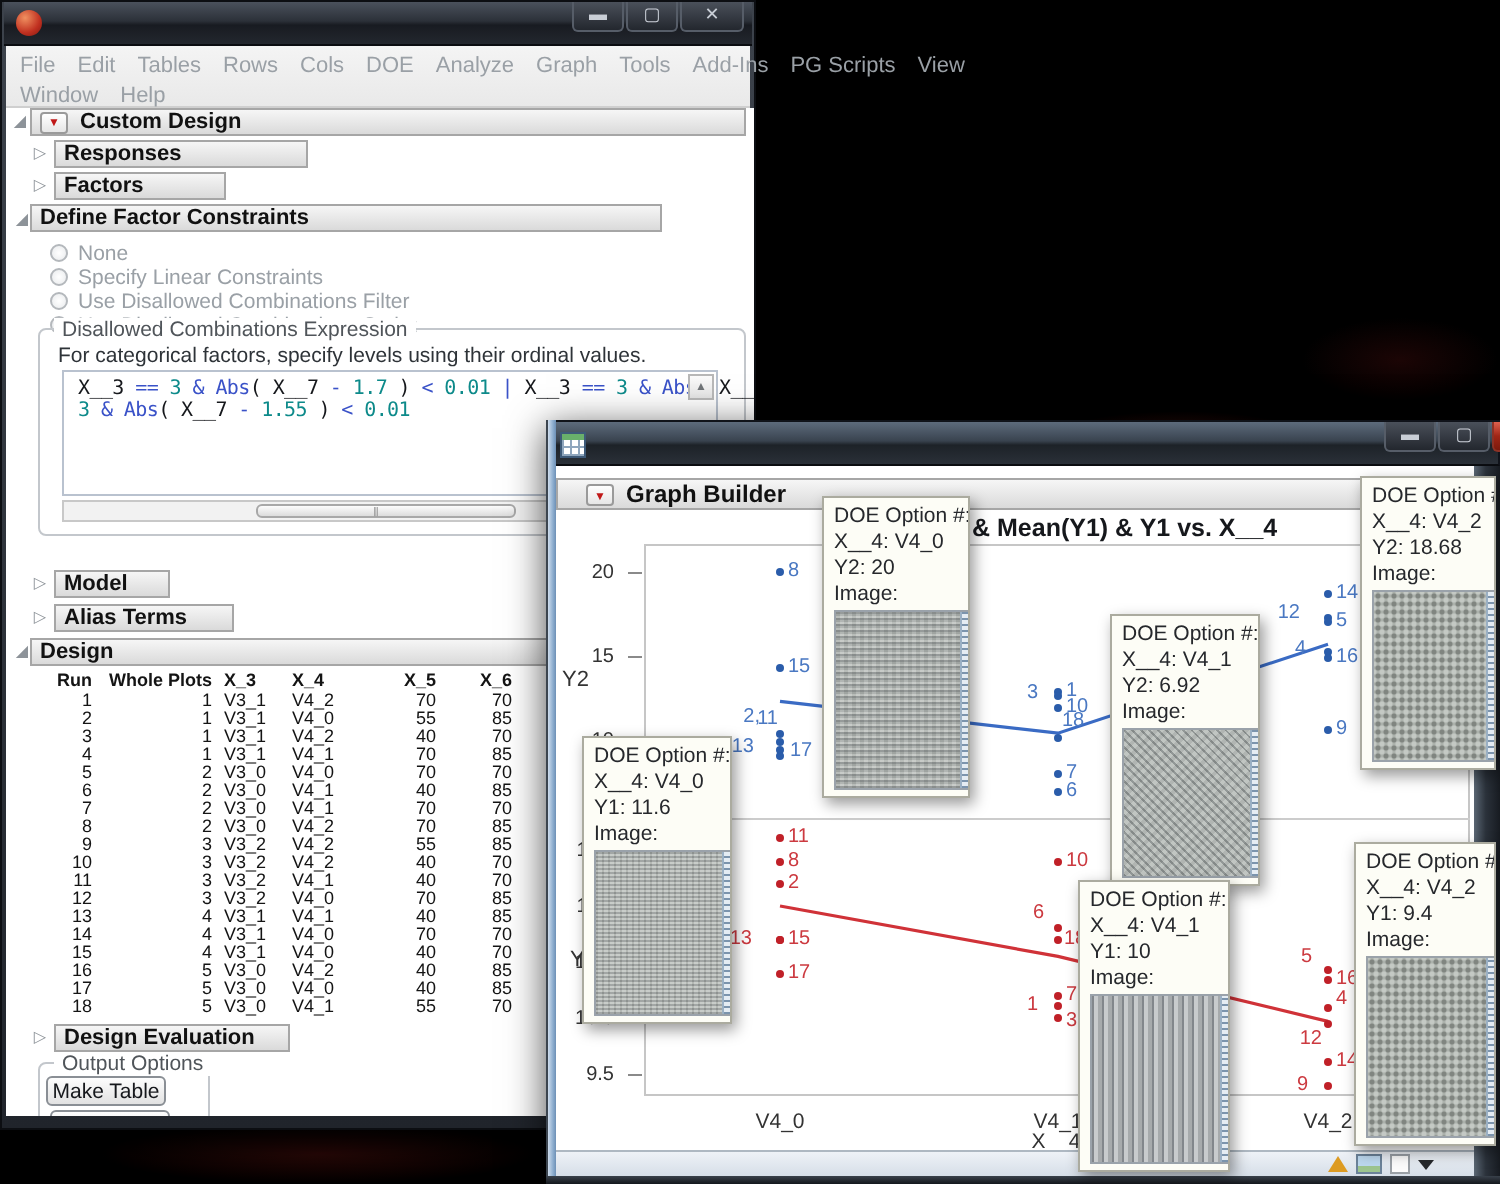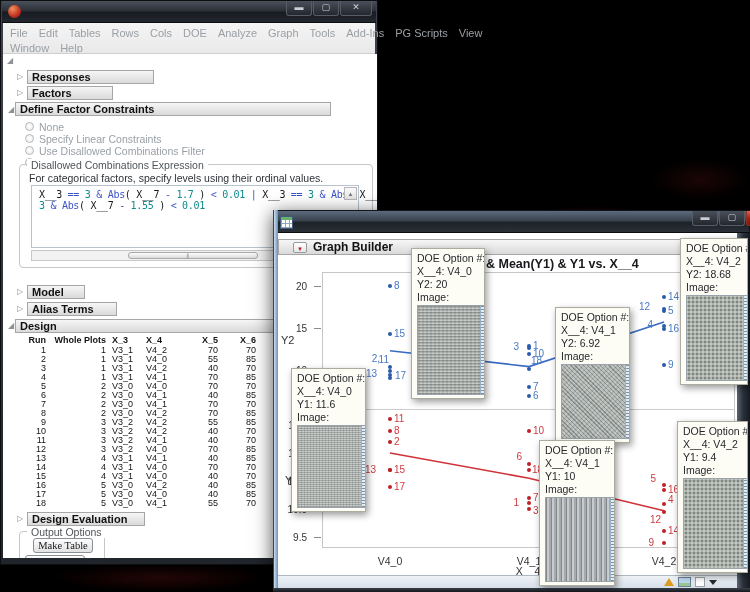--- a/index.html
+++ b/index.html
@@ -163,20 +163,24 @@
       <div class="cap-btn">▢</div>
       <div class="cap-btn cap-close">✕</div>
     </div>
   </div>
   <div id="bw-menubar">
     <div class="menu-row" id="menu-row-1"><span class="menu-item">File</span><span class="menu-item">Edit</span><span class="menu-item">Tables</span><span class="menu-item">Rows</span><span class="menu-item">Cols</span><span class="menu-item">DOE</span><span class="menu-item">Analyze</span><span class="menu-item">Graph</span><span class="menu-item">Tools</span><span class="menu-item">Add-Ins</span><span class="menu-item">PG Scripts</span><span class="menu-item">View</span></div>
     <div class="menu-row" id="menu-row-2"><span class="menu-item">Window</span><span class="menu-item">Help</span></div>
   </div>
   <div id="bw-content">
     <span class="disc" style="left:2px; top:2px;">◢</span>
+    <div class="obar" style="left:12px; top:0; width:358px;">
+      <span class="redtri-btn" style="left:4px; top:1px;"></span>
+      <span class="bar-label" style="margin-left:20px;">Custom Design</span>
+    </div>
     <span class="disc" style="left:12px; top:18px;">▷</span>
     <div class="obar" style="left:24px; top:16px; width:127px;">
       <span>Responses</span>
     </div>
     <span class="disc" style="left:12px; top:34px;">▷</span>
     <div class="obar" style="left:24px; top:32px; width:86px;">
       <span>Factors</span>
     </div>
     <span class="disc" style="left:3px; top:51px;">◢</span>
     <div class="obar" style="left:12px; top:48px; width:316px;">
@@ -402,21 +406,21 @@
         </div>
       </div>
 
     <span class="disc" style="left:12px; top:460px;">▷</span>
     <div class="obar" style="left:24px; top:458px; width:118px;">
       <span>Design Evaluation</span>
     </div>
     <div class="groupbox" style="left:16px; top:477px; width:86px; height:60px;">
       <span class="groupbox-label">Output Options</span>
     </div>
-    <div class="pushbtn" style="left:30px; top:484px; width:60px; height:15px; line-height:14px;font-family:Liberation Serif, serif;">Make Table</div>
+    <div class="pushbtn" style="left:20px; top:484px; width:60px; height:15px; line-height:14px;">Make Table</div>
     <div class="pushbtn" style="left:22px; top:501px; width:60px; height:14px;"></div>
   </div>
 </div>
 
 <div class="win" id="front-window">
   <div id="fw-titlebar" class="active-cap">
     <span class="jmp-table-icon"></span>
     <div class="caption" style="left:417px;">
       <div class="cap-btn">▬</div>
       <div class="cap-btn">▢</div>

